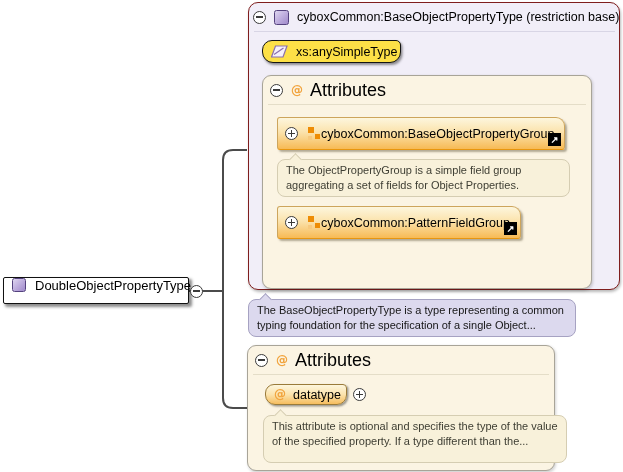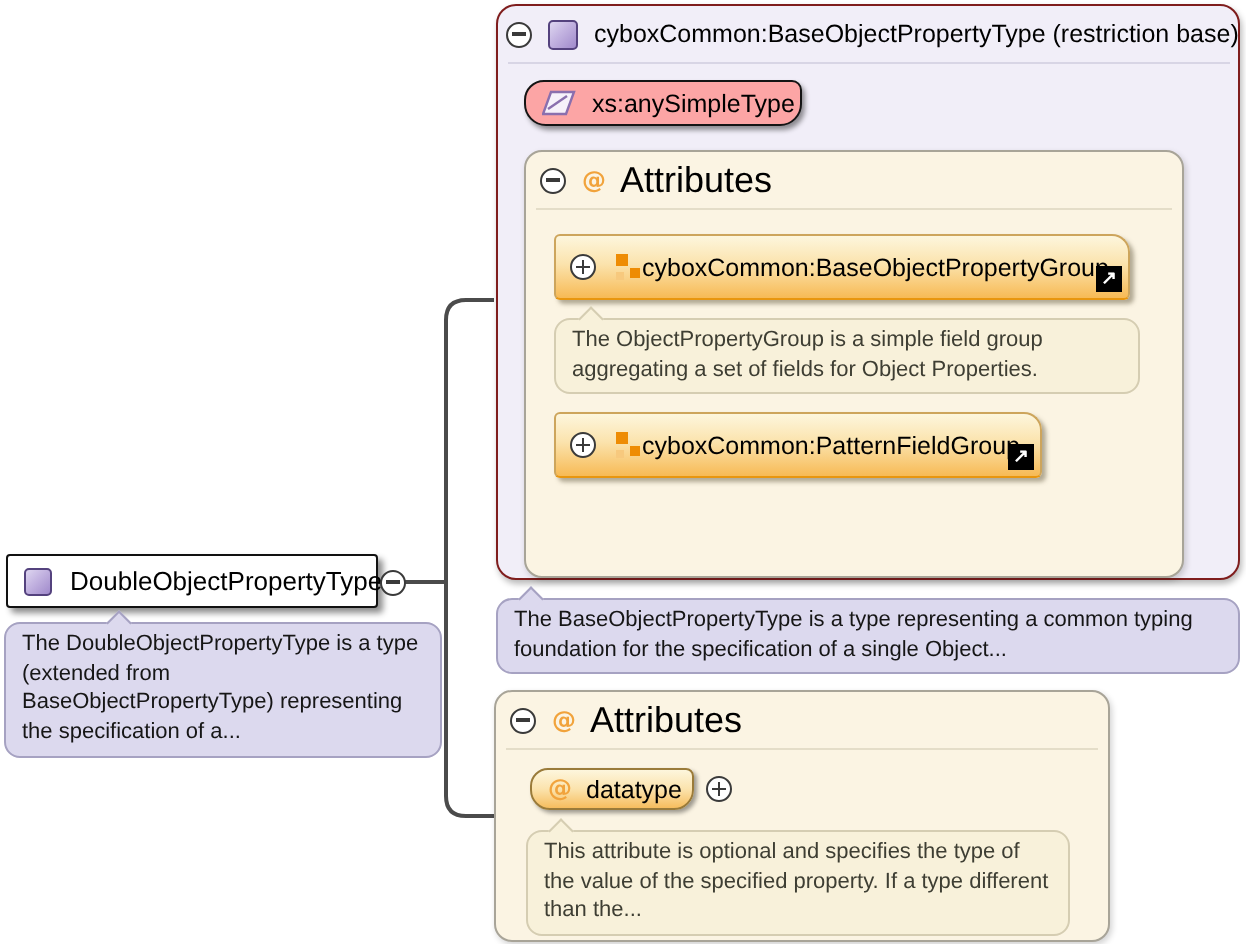--- a/index.html
+++ b/index.html
@@ -40,21 +40,21 @@
   .link-icon {
     position:absolute; right:3px; bottom:3px; width:13px; height:13px; background:#000;
     color:#fff; font-size:9.5px; line-height:13px; text-align:center; font-weight:700;
   }
 
   
   .element-box {
     position:absolute; left:3px; top:277px; width:186px; height:27px;
     background:#fff; border:1.6px solid #111; border-radius:2px;
     box-shadow:2.5px 2.5px 3px rgba(0,0,0,0.45);
-    display:flex; align-items:center; padding-left:8px; gap:9px;
+    display:flex; align-items:flex-start; padding-left:8px; gap:9px;
   }
   .element-box .lbl { font-size:13px; color:#000; white-space:nowrap; }
 
   
   .note {
     position:absolute; border-radius:8px; font-size:11px; line-height:1.33;
     padding:3px 8px 4px 8px;
   }
   .note--cream { --bg:#f8f1da; --bd:#d5cdb2; background:var(--bg); border:1px solid var(--bd); color:#3e3e33; }
   .note--purple { --bg:#dcd9ee; --bd:#a6a2c2; background:var(--bg); border:1px solid var(--bd); color:#161616; }
@@ -71,21 +71,21 @@
   }
   .panel-header { position:absolute; left:4px; top:6px; height:16px; display:flex; align-items:center; }
   .panel-header .cbtn { margin-right:8px; }
   .panel-header .ptype-icon { margin-right:8px; }
   .panel-header .title { font-size:12.5px; color:#000; white-space:nowrap; }
   .hdr-divider { position:absolute; height:1px; background:#d8d5e5; }
 
   
   .pill {
     position:absolute; left:13px; top:37px; width:139px; height:23px;
-    background:#fca5a5; border:1.6px solid #141414; border-radius:10px 5px 11px 11px;
+    background:#fde047; border:1.6px solid #141414; border-radius:10px 5px 11px 11px;
     box-shadow:1.5px 2px 2.5px rgba(0,0,0,0.42);
     display:flex; align-items:center; padding-left:8px; gap:8px;
   }
   .pill .lbl { font-size:12.5px; color:#000; white-space:nowrap; }
 
   
   .attr-section {
     position:absolute; background:#fbf4e3; border:1px solid #a8a498; border-radius:9px;
     box-shadow:1px 1.5px 3px rgba(0,0,0,0.18);
   }
@@ -124,24 +124,20 @@
     <path d="M188 291 H223" fill="none" stroke="#4b4b4b" stroke-width="2"></path>
     <path d="M247 150 H233 Q223 150 223 160 V398 Q223 408 233 408 H248" fill="none" stroke="#4b4b4b" stroke-width="2"></path>
   </svg>
 
   <div class="element-box">
     <span class="ptype-icon sm"></span>
     <span class="lbl">DoubleObjectPropertyType</span>
   </div>
   <span class="cbtn abs" style="left:190px; top:284.5px;"></span>
 
-  <div class="note note--purple" style="left:2px; top:311px; width:219px; min-height:49px;">
-    <span class="tip" style="left:52px;"></span>
-    <span>The DoubleObjectPropertyType is a type (extended from BaseObjectPropertyType) representing the specification of a...</span>
-  </div>
 
   <div class="panel">
     <div class="panel-header">
       <span class="cbtn"></span>
       <span class="ptype-icon"></span>
       <span class="title">cyboxCommon:BaseObjectPropertyType (restriction base)</span>
     </div>
     <div class="hdr-divider" style="top:28px; left:5px; right:4px;"></div>
 
     <div class="pill">
@@ -181,40 +177,40 @@
             <i class="g1"></i>
             <i class="g2"></i>
             <i class="g3"></i>
           </span>
         <span class="lbl">cyboxCommon:PatternFieldGroup</span>
         <span class="link-icon">↗</span>
       </div>
     </div>
   </div>
 
-  <div class="note note--purple" style="left:248px; top:299px; width:372px; min-height:35px;">
+  <div class="note note--purple" style="left:248px; top:299px; width:328px; min-height:35px;">
     <span class="tip" style="left:12px;"></span>
     <span>The BaseObjectPropertyType is a type representing a common typing foundation for the specification of a single Object...</span>
   </div>
 
   <div class="attr-section" style="left:247px; top:345px; width:308px; height:126px;">
     <div class="sec-header">
       <span class="cbtn"></span>
       <span class="at-icon"></span>
       <span class="lbl">Attributes</span>
     </div>
     <div class="sec-divider"></div>
 
     <div class="attr-row">
       <div class="attr-pill">
         <span class="at-icon"></span>
         <span class="lbl">datatype</span>
       </div>
       <span class="cbtn plus"></span>
     </div>
 
-    <div class="note note--cream" style="left:15px; top:69px; width:272px; min-height:48px;">
+    <div class="note note--cream" style="left:15px; top:69px; width:304px; min-height:48px;">
       <span class="tip" style="left:12px;"></span>
       <span>This attribute is optional and specifies the type of the value of the specified property. If a type different than the...</span>
     </div>
   </div>
 
 </div>
 
 </body></html>

